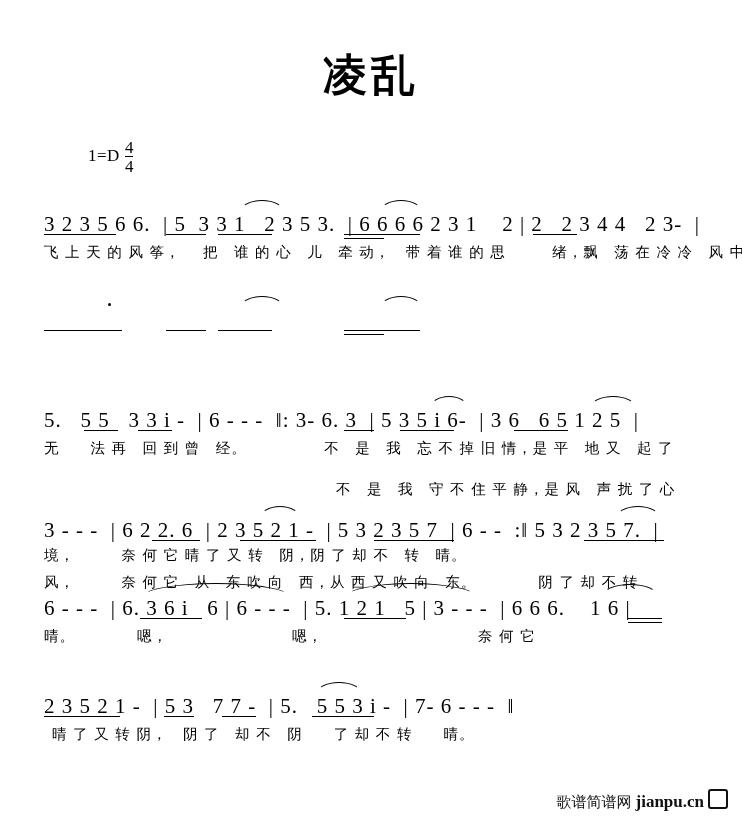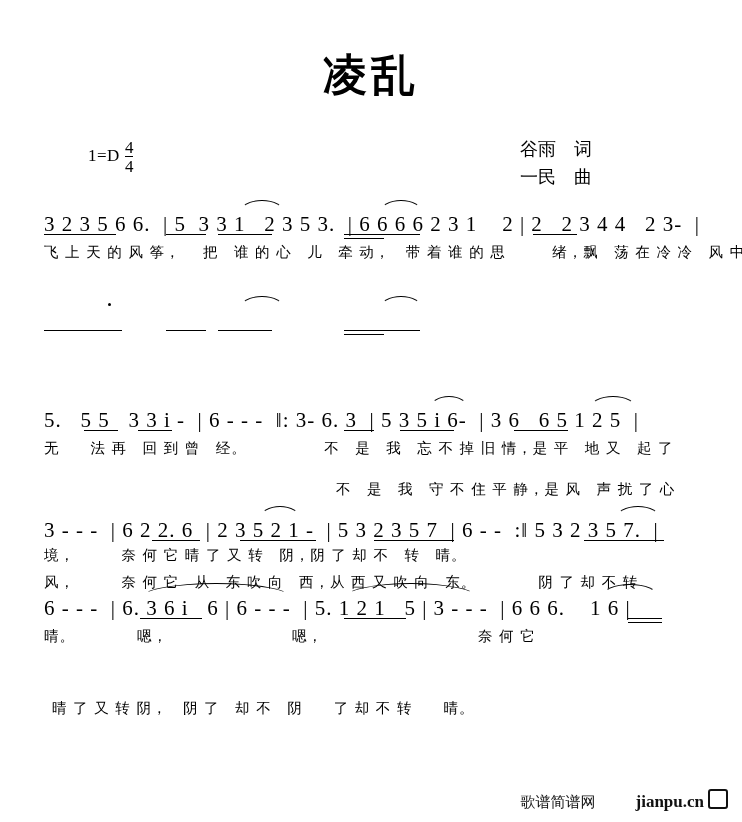--- a/index.html
+++ b/index.html
@@ -109,21 +109,21 @@
     right: 14px;
     bottom: 10px;
     font-family: "DejaVu Sans", sans-serif;
     font-size: 15px;
     color: #111;
     display: flex;
     align-items: baseline;
     gap: 4px;
   }
   .footer .cn { font-size: 15px; color:#111; }
-  .footer .url { font-size: 17px; font-weight: 700; color:#111; font-family:"Liberation Serif", serif;margin-left:36px;}
+  .footer .url { font-size: 17px; font-weight: 700; color:#111; font-family:"Liberation Serif", serif;}
   .footer .logo {
     display: inline-block;
     width: 16px; height: 16px;
     border: 2px solid #111;
     border-radius: 3px;
     position: relative;
     top: 2px;
   }
 </style>
 </head>
@@ -134,24 +134,20 @@
   <div class="title">凌乱</div>
 
   <div class="keysig">
     <span class="kv">1=D</span>
     <span class="meter">
       <span class="num">4</span>
       <span class="den">4</span>
     </span>
   </div>
 
-  <div class="credits">
-    <div class="row"><span>谷雨　词</span></div>
-    <div class="row"><span>一民　曲</span></div>
-  </div>
 
   <div class="system" style="top:212px;">
     <div class="notes">
       <span style="position:absolute;left:0;top:0;letter-spacing:1px;">3 2 3 5 6 6.  | 5  3 3 1   2 3 5 3.  | 6 6 6 6 2 3 1    2 | 2   2 3 4 4   2 3-  |</span>
       
       <span style="position:absolute;left:0;top:22px;width:72px;border-bottom:1.3px solid #000;"></span>
       <span style="position:absolute;left:122px;top:22px;width:40px;border-bottom:1.3px solid #000;"></span>
       <span style="position:absolute;left:174px;top:22px;width:54px;border-bottom:1.3px solid #000;"></span>
       <span style="position:absolute;left:300px;top:22px;width:76px;border-bottom:1.3px solid #000;"></span>
       <span style="position:absolute;left:300px;top:26px;width:40px;border-bottom:1.3px solid #000;"></span>
@@ -224,20 +220,28 @@
       <span class="slur" style="left:96px;top:-13px;width:150px;height:14px;"></span>
       <span class="slur" style="left:300px;top:-13px;width:132px;height:14px;"></span>
       <span class="slur" style="left:558px;top:-12px;width:54px;"></span>
     </div>
     <div class="lyrics">
       <span style="position:absolute;left:0;top:0;letter-spacing:1px;">晴。　　　　嗯，　　　　　　　　嗯，　　　　　　　　　　奈 何 它</span>
     </div>
   </div>
 
   <div class="system" style="top:694px;">
+    <div class="notes">
+      <span style="position:absolute;left:0;top:0;letter-spacing:1px;">2 3 5 2 1 -  | 5 3   7 7 -  | 5.   5 5 3 i -  | 7- 6 - - -  ‖</span>
+      <span style="position:absolute;left:0;top:22px;width:76px;border-bottom:1.3px solid #000;"></span>
+      <span style="position:absolute;left:120px;top:22px;width:30px;border-bottom:1.3px solid #000;"></span>
+      <span style="position:absolute;left:178px;top:22px;width:34px;border-bottom:1.3px solid #000;"></span>
+      <span style="position:absolute;left:268px;top:22px;width:62px;border-bottom:1.3px solid #000;"></span>
+      <span class="slur" style="left:272px;top:-12px;width:44px;"></span>
+    </div>
     <div class="lyrics">
       <span style="position:absolute;left:8px;top:0;letter-spacing:1px;">晴 了 又 转 阴，　阴 了　却 不　阴　　了 却 不 转　　晴。</span>
     </div>
   </div>
 
   <div class="footer">
     <span class="cn">歌谱简谱网</span>
     <span class="url">jianpu.cn</span>
     <span class="logo"></span>
   </div>

